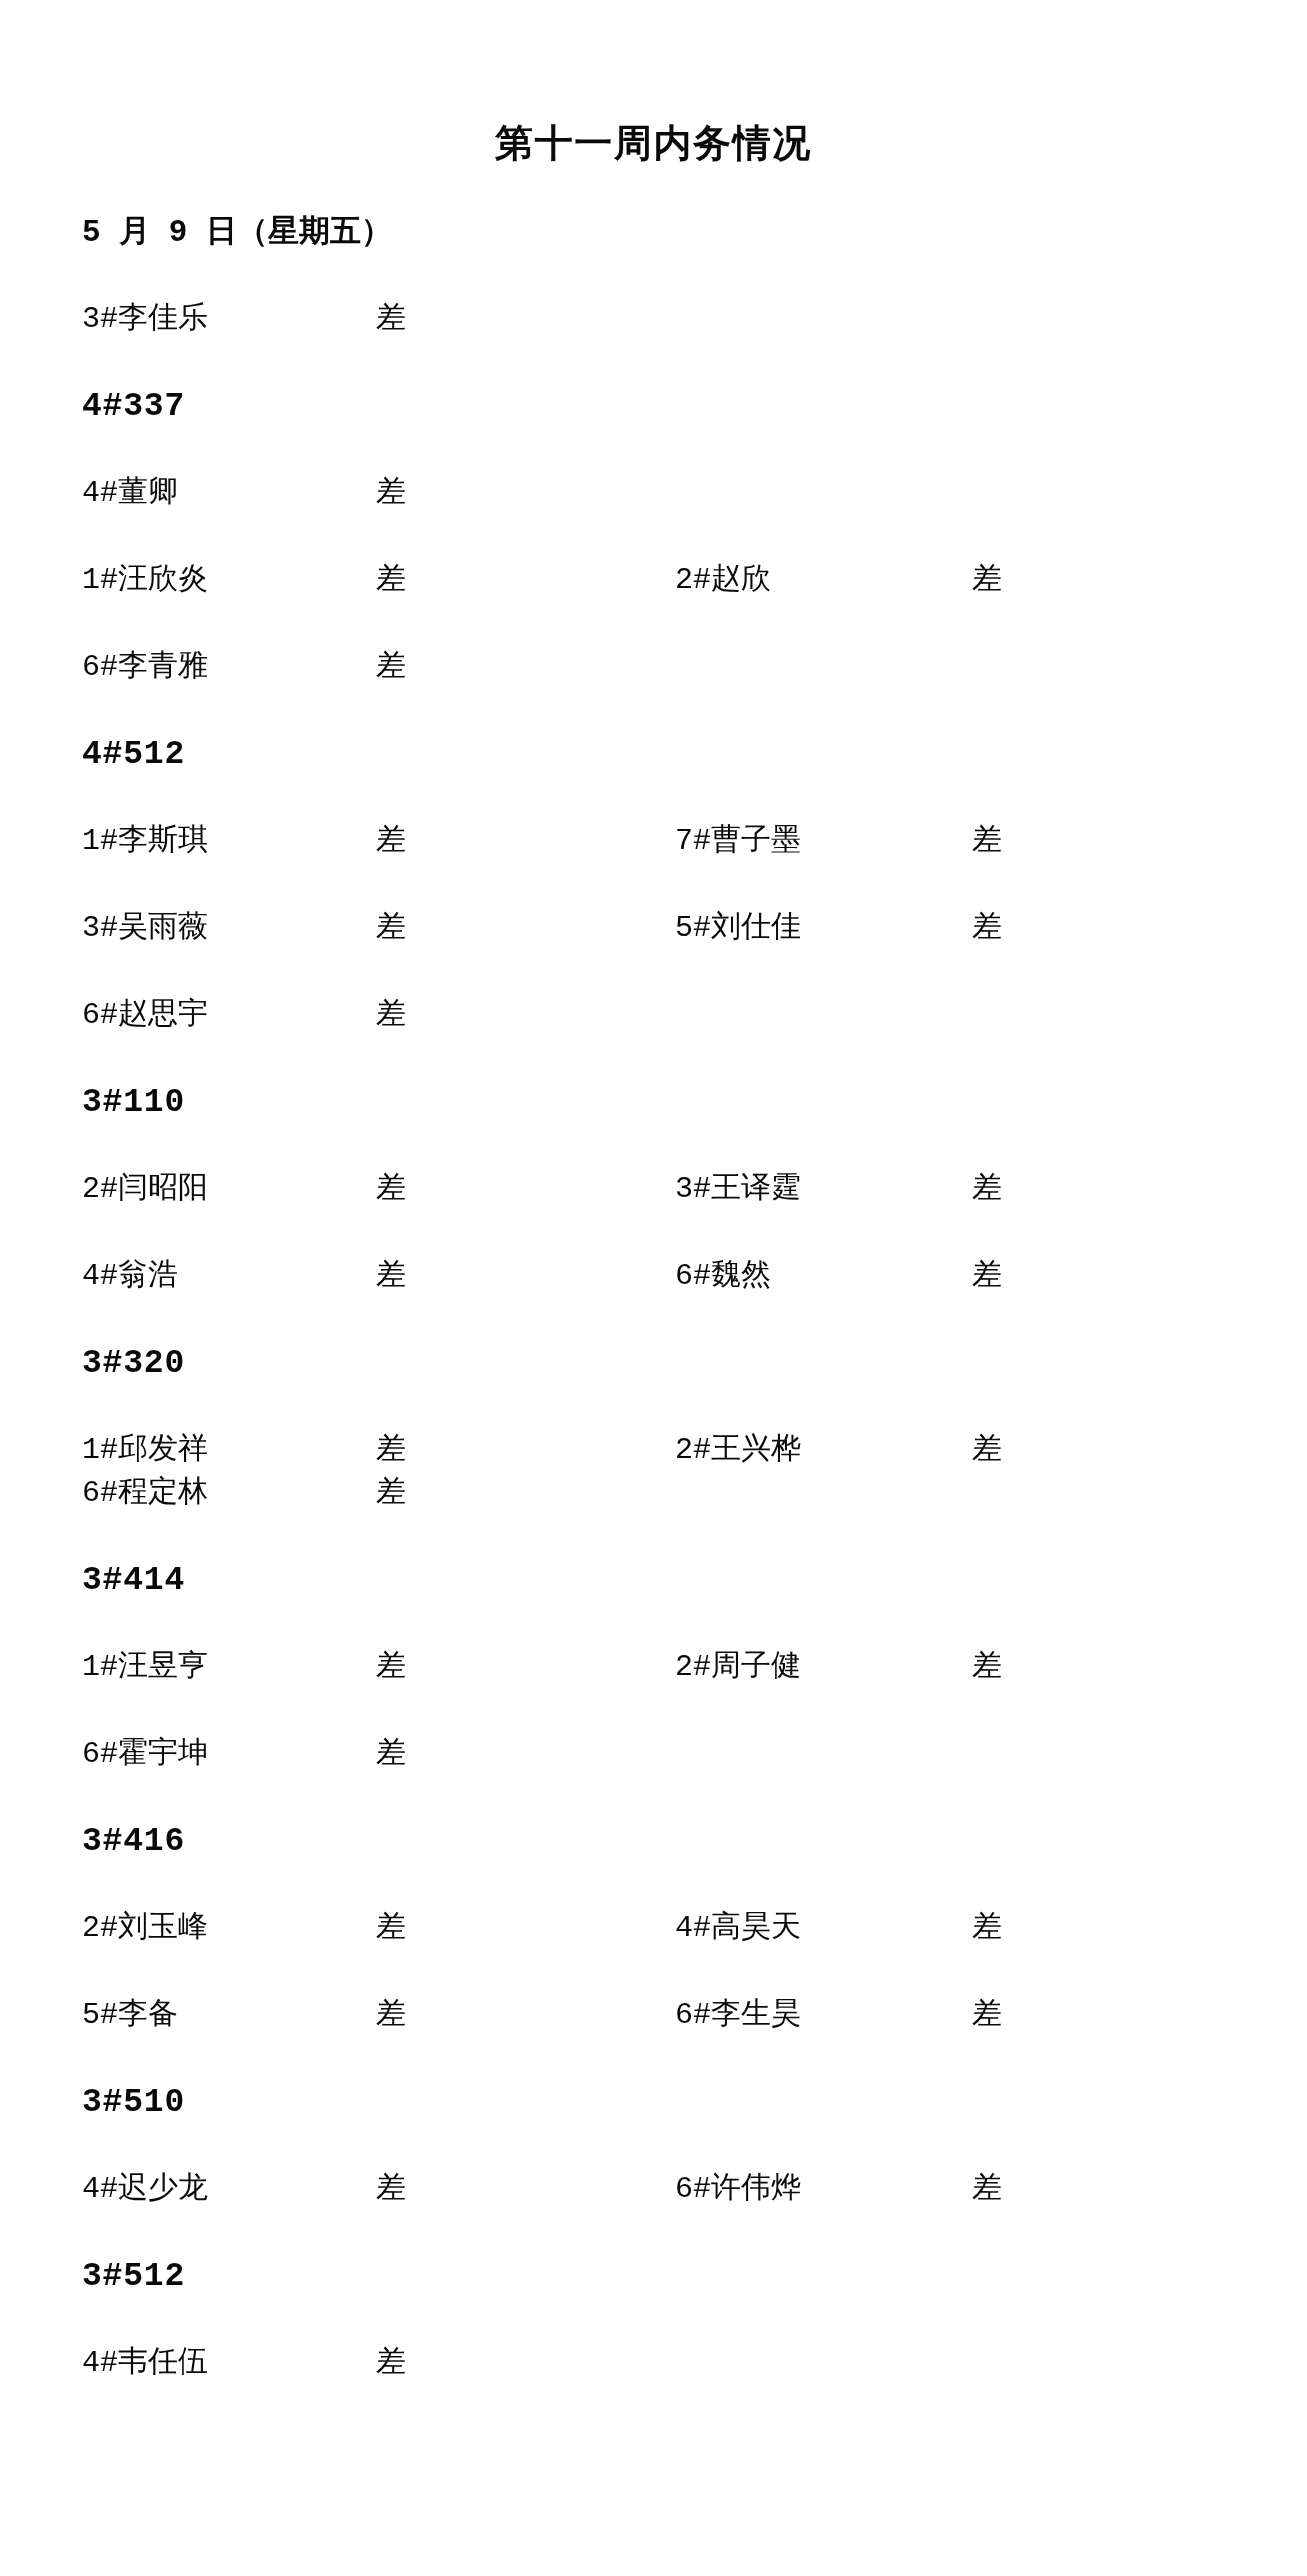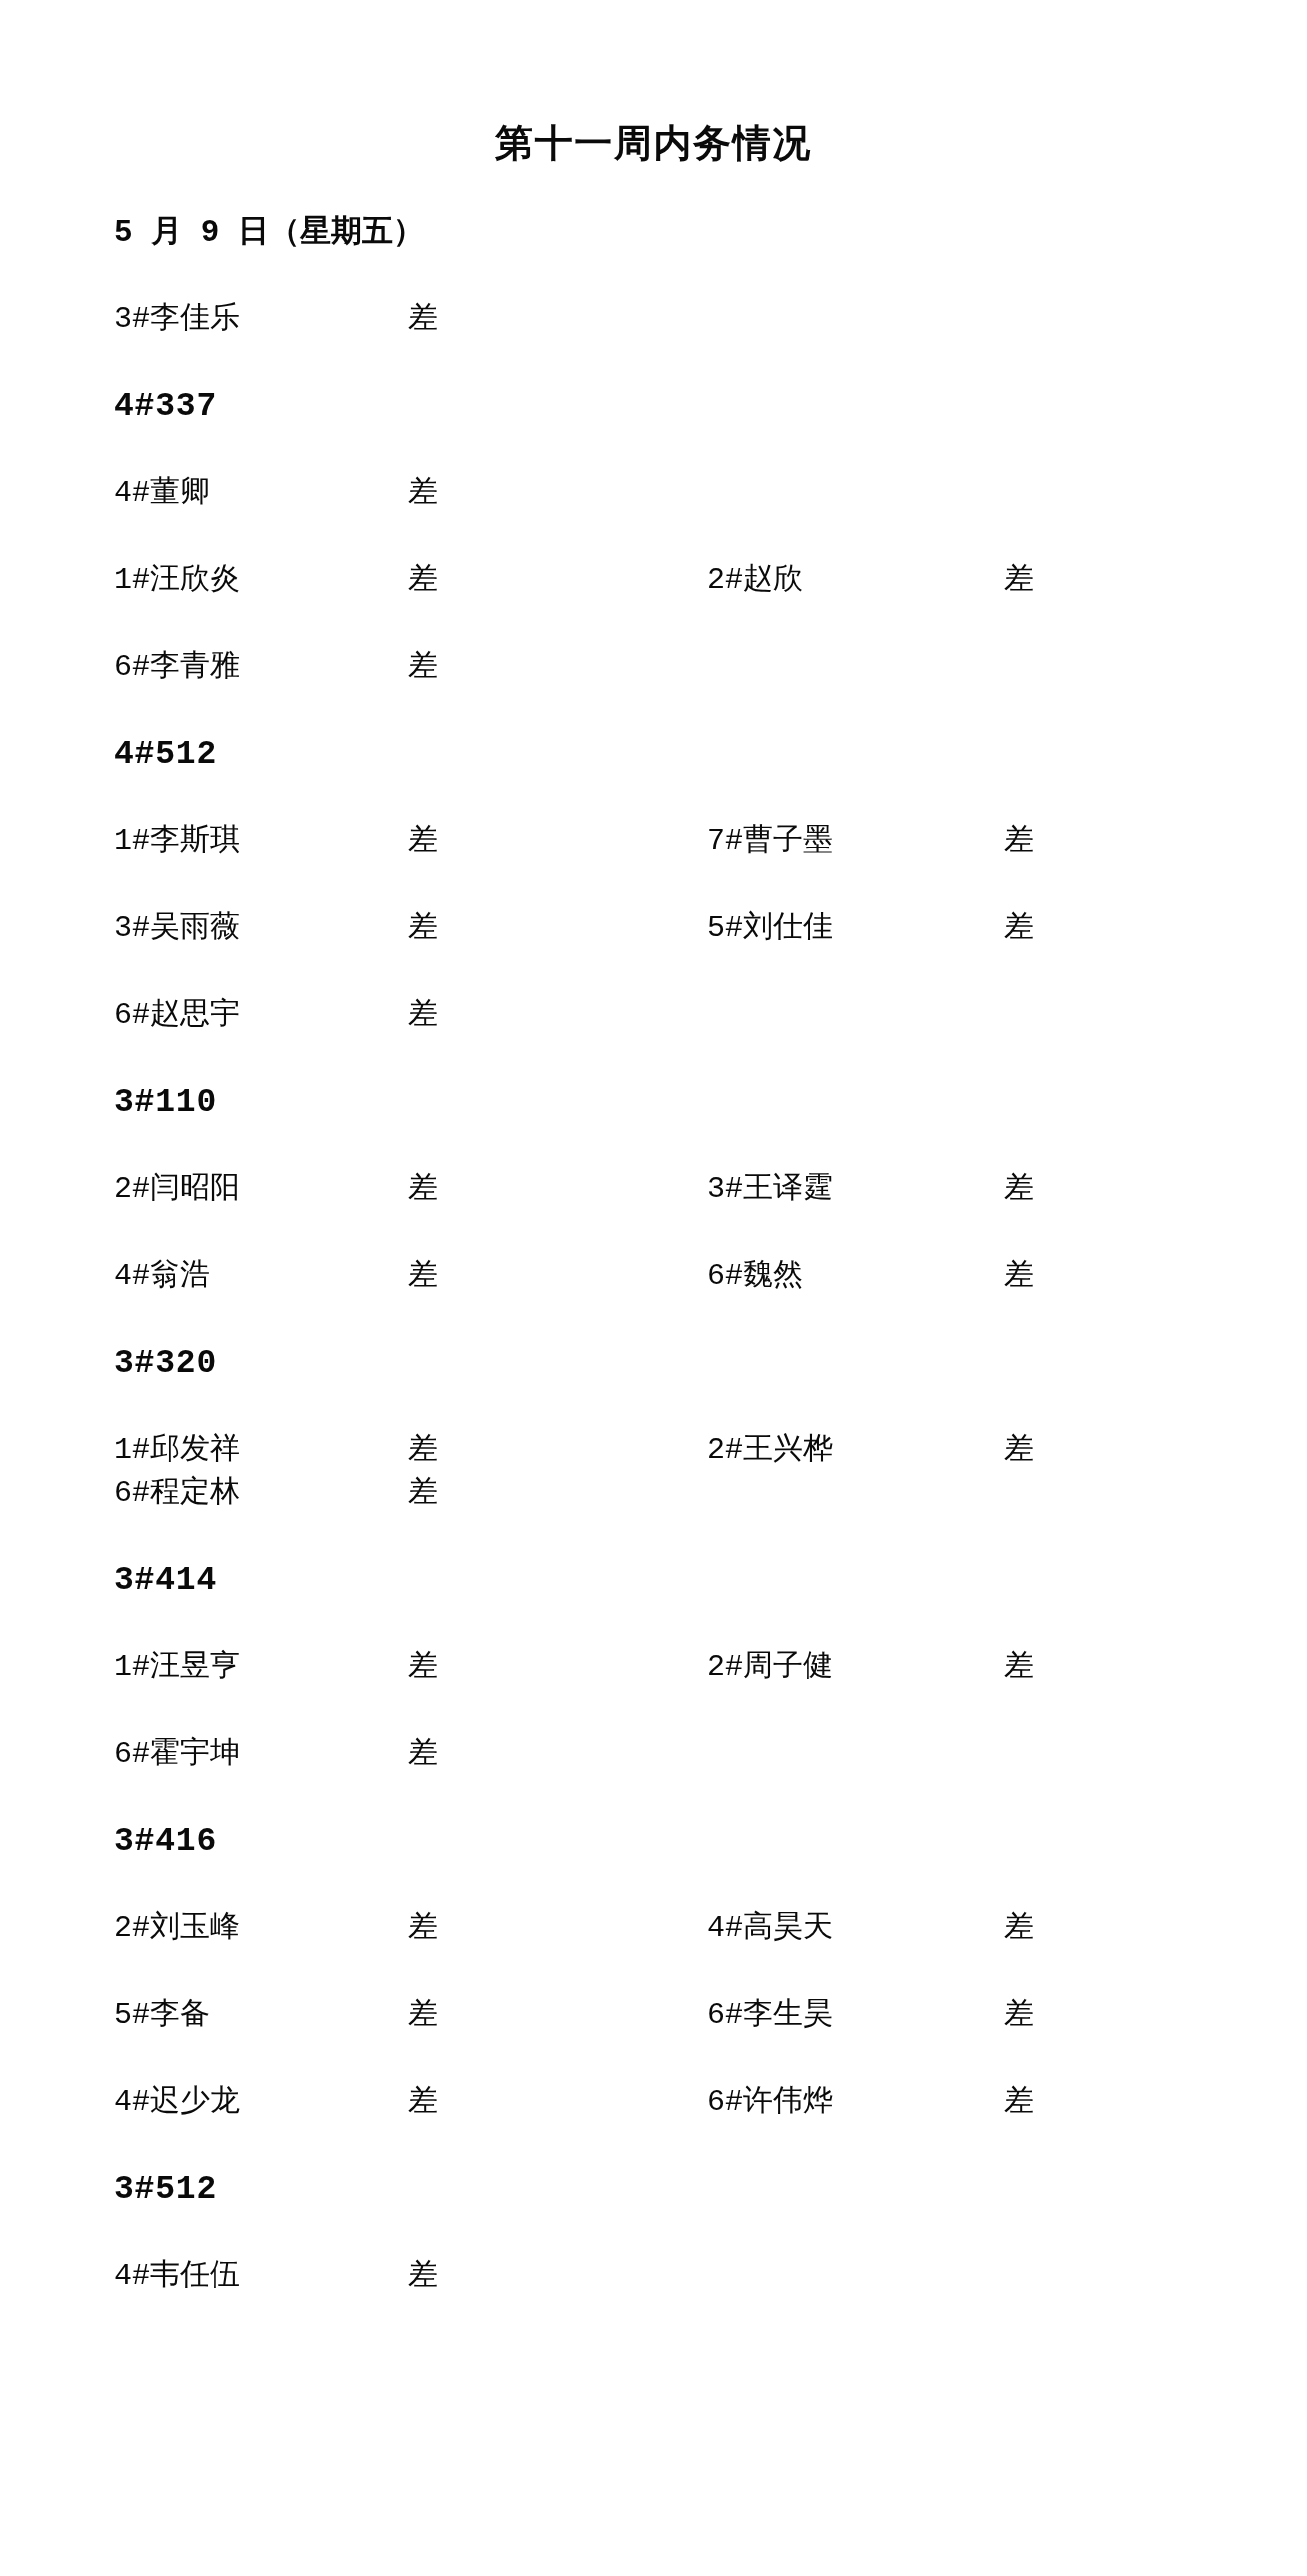--- a/index.html
+++ b/index.html
@@ -20,21 +20,21 @@
   }
   .doc-title {
     margin: 0 0 48px 0;
     font-size: 38px;
     font-weight: bold;
     line-height: 44px;
     text-align: center;
     letter-spacing: 1.6px;
   }
   .body-col {
-    margin-left: 114px;
+    margin-left: 82px;
     margin-right: 49px;
   }
   .line {
     line-height: 43px;
     margin: 0 0 44px 0;
   }
   .date-line {
     font-size: 31px;
     font-weight: bold;
   }
@@ -141,20 +141,21 @@
           <span class="entry-grade">差</span>
           <span class="entry-name">4#高昊天</span>
           <span class="entry-grade">差</span>
         </div>
         <div class="entry-row line">
           <span class="entry-name">5#李备</span>
           <span class="entry-grade">差</span>
           <span class="entry-name">6#李生昊</span>
           <span class="entry-grade">差</span>
         </div>
+        <div class="room-header line">3#510</div>
         <div class="entry-row line">
           <span class="entry-name">4#迟少龙</span>
           <span class="entry-grade">差</span>
           <span class="entry-name">6#许伟烨</span>
           <span class="entry-grade">差</span>
         </div>
         <div class="room-header line">3#512</div>
         <div class="entry-row line">
           <span class="entry-name">4#韦任伍</span>
           <span class="entry-grade">差</span>

